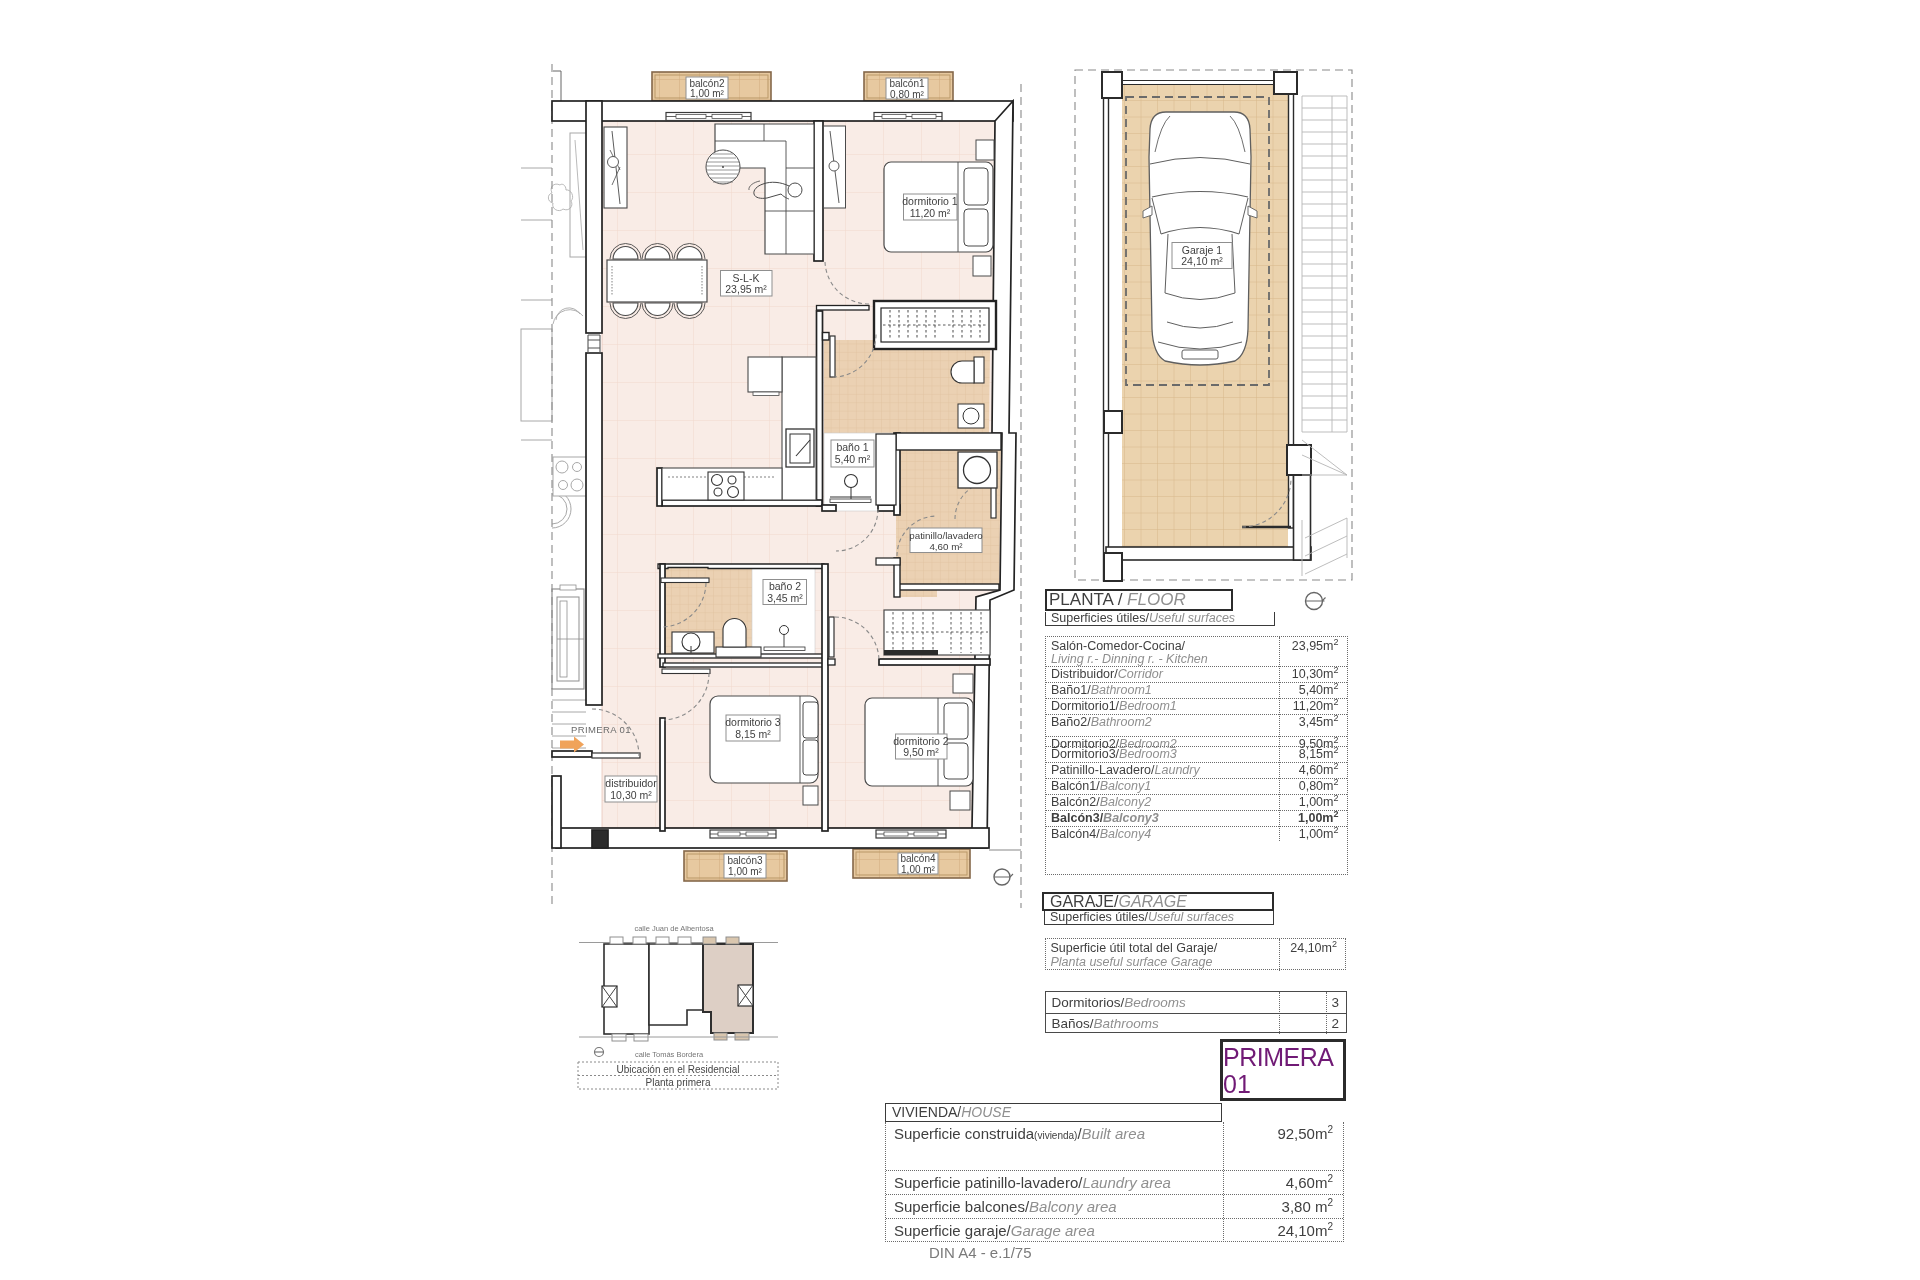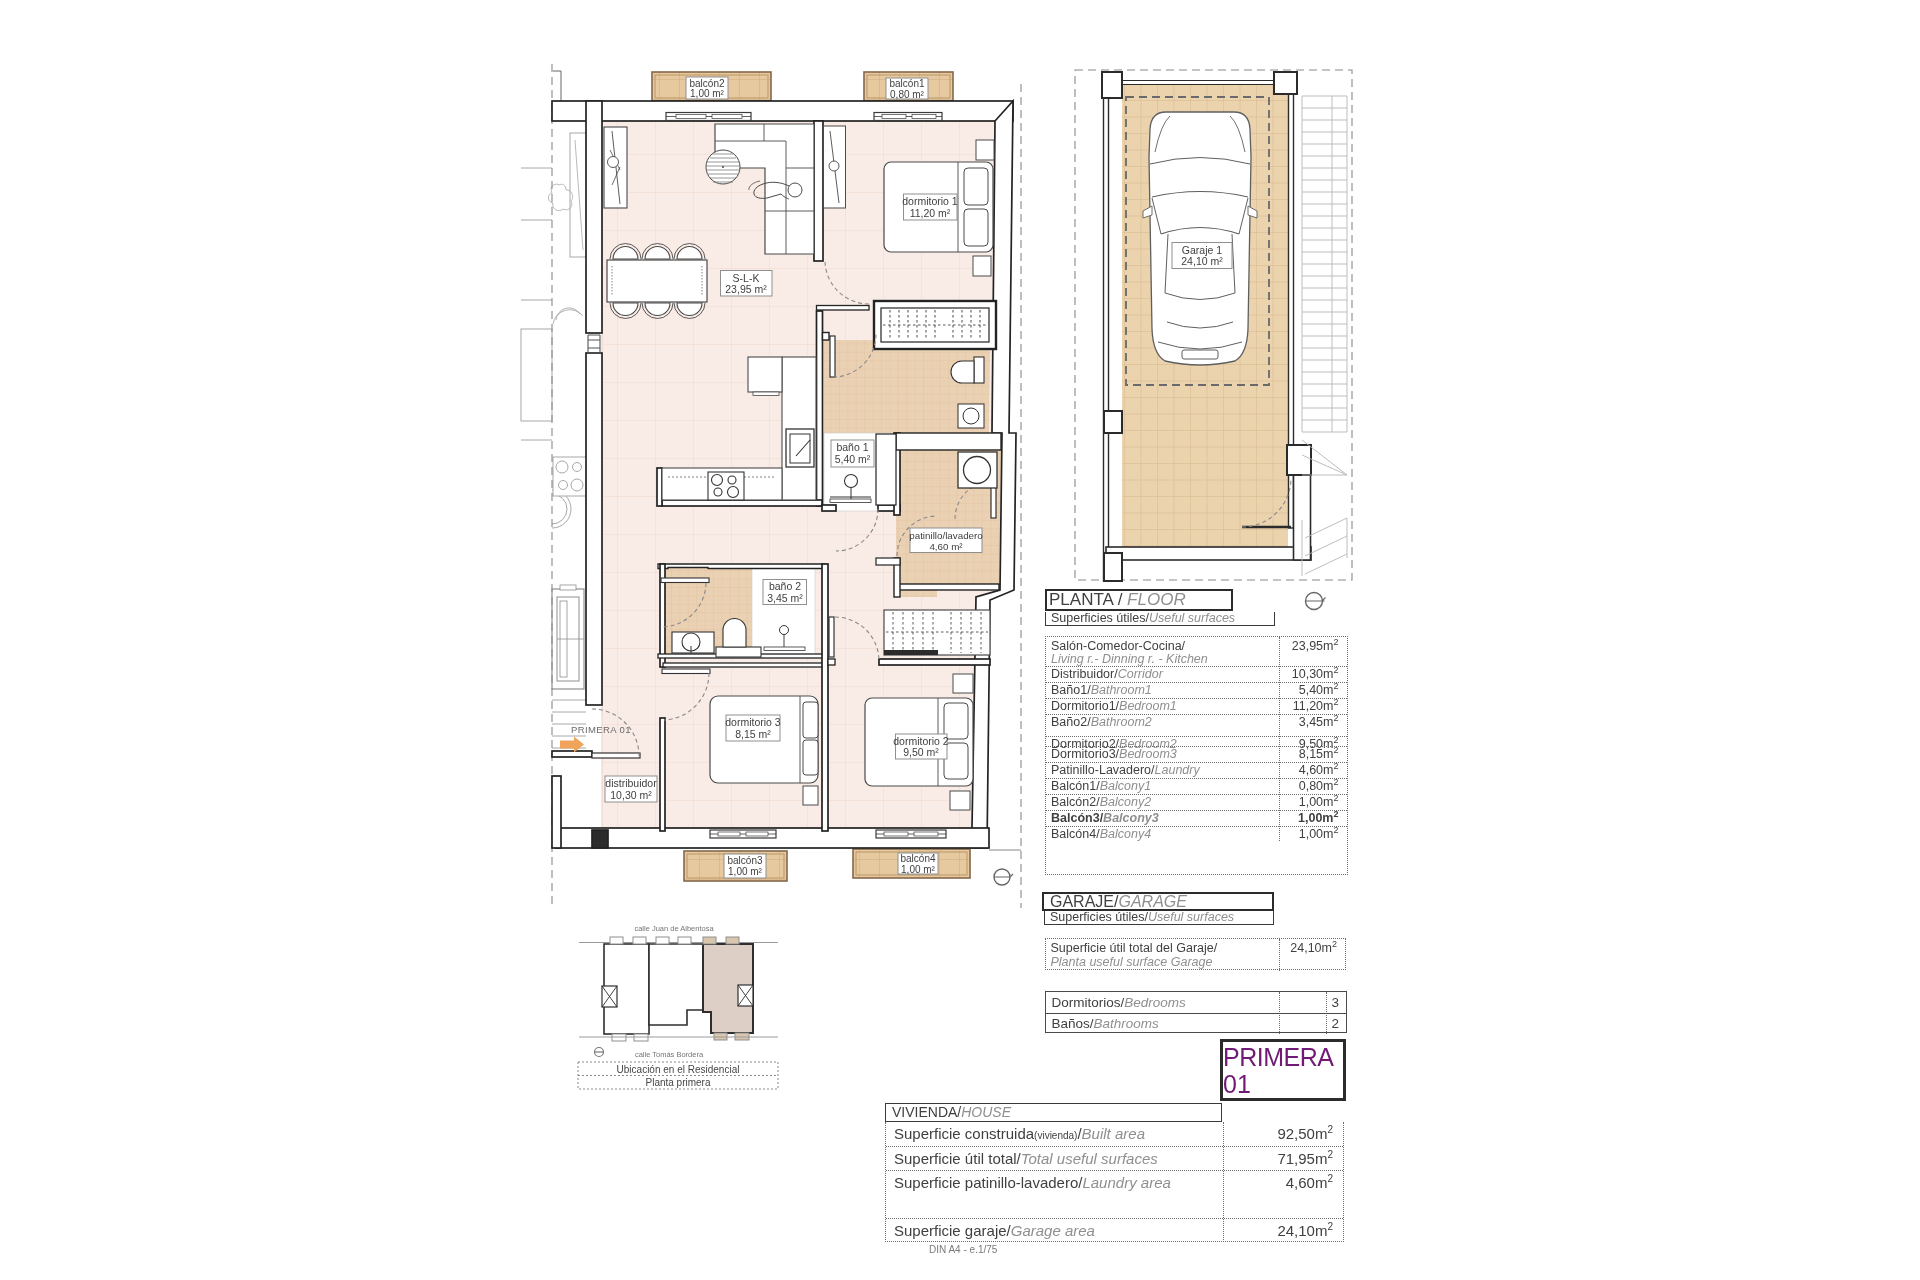--- a/index.html
+++ b/index.html
@@ -704,37 +704,37 @@
 <div class="abs" style="left:885px;top:1103px;width:337px;height:19px;border:1.5px solid #3a3a3a;font-size:14px;line-height:17px;padding-left:6px;white-space:nowrap;"><span class="lbl">VIVIENDA/</span><span class="it">HOUSE</span></div>
 
 <div class="abs" style="left:885px;top:1122px;width:459px;height:120px;border-left:1px dotted #6b6b6b;border-right:1px dotted #6b6b6b;border-bottom:1px dotted #6b6b6b;font-size:15px;color:#3f3f3f;">
 <div class="abs" style="left:337px;top:0;width:0;height:120px;border-left:1px dotted #6b6b6b;"></div>
 
 <div class="abs" style="left:0;top:0;width:100%;height:24px;line-height:23px;">
 <span class="abs" style="left:8px;white-space:nowrap;">Superficie construida<span style="font-size:10px;">(vivienda)</span>/<span class="it">Built area</span></span>
       <span class="abs" style="right:10px;">92,50m<sup style="font-size:10px;">2</sup></span>
     </div>
 
-<div class="abs" style="left:0;top:24px;width:100%;height:24px;border-top:1px dotted #6b6b6b;line-height:23px;">
-<span class="abs" style="left:8px;white-space:nowrap;">Superficie útil total/<span class="it">Total useful surfaces</span></span>
-      <span class="abs" style="right:10px;">71,95m<sup style="font-size:10px;">2</sup></span>
-    </div>
 
 <div class="abs" style="left:0;top:48px;width:100%;height:24px;border-top:1px dotted #6b6b6b;line-height:23px;">
 <span class="abs" style="left:8px;white-space:nowrap;">Superficie patinillo-lavadero/<span class="it">Laundry area</span></span>
       <span class="abs" style="right:10px;">4,60m<sup style="font-size:10px;">2</sup></span>
     </div>
 
+<div class="abs" style="left:0;top:72px;width:100%;height:24px;border-top:1px dotted #6b6b6b;line-height:23px;">
+<span class="abs" style="left:8px;white-space:nowrap;">Superficie balcones/<span class="it">Balcony area</span></span>
+      <span class="abs" style="right:10px;">3,80 m<sup style="font-size:10px;">2</sup></span>
+    </div>
 
 <div class="abs" style="left:0;top:96px;width:100%;height:24px;border-top:1px dotted #6b6b6b;line-height:23px;">
 <span class="abs" style="left:8px;white-space:nowrap;">Superficie garaje/<span class="it">Garage area</span></span>
       <span class="abs" style="right:10px;">24,10m<sup style="font-size:10px;">2</sup></span>
     </div>
 </div>
 
-<div class="abs" style="left:929px;top:1243.5px;font-size:10px;color:#7a7a7a;">DIN A4 - e.1/75</div>
+<div class="abs" style="left:929px;top:1243.5px;font-size:15px;color:#7a7a7a;">DIN A4 - e.1/75</div>
 
 <svg class="abs" style="left:1295px;top:585px" width="50" height="35" viewBox="0 0 50 35">
 <g stroke="#666" fill="none" stroke-width="1.4">
       <circle cx="19" cy="16" r="8.5"></circle>
       <path d="M10.5 16h19M27 16l3.5-3.5" stroke-width="1.1"></path>
     </g>
 </svg>
 
 </body></html>

